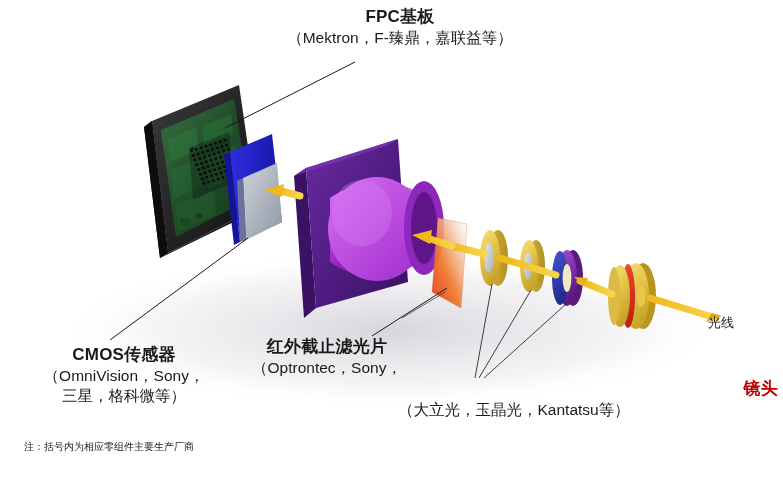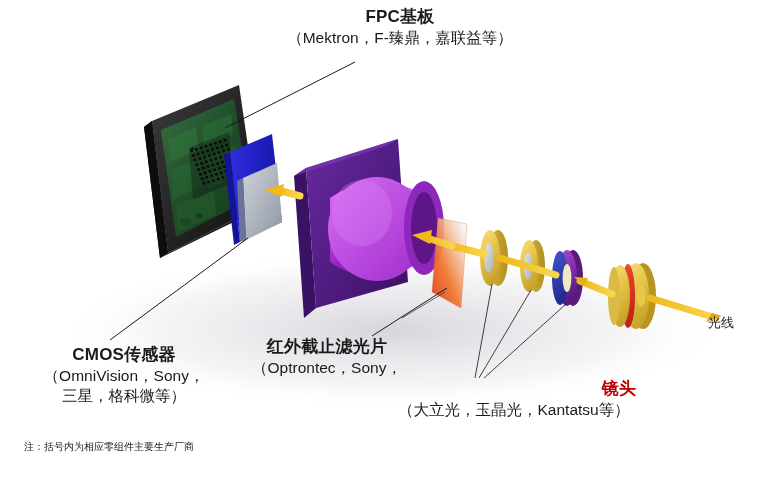--- a/index.html
+++ b/index.html
@@ -38,21 +38,21 @@
     font-weight: normal;
     font-size: 15.5px;
   }
   .lbl-red .lbl-title { color: #c00000; }
 
   
   #label-fpc      { left: 200px; top: 6px;  width: 400px; }
   #label-cmos     { left: 0px;   top: 344px; width: 248px; }
   #label-irfilter { left: 214px; top: 336px; width: 226px; }
   #label-lens     { left: 398px; top: 378px; width: 380px; text-align: left; }
-  #label-lens .lens-title-row { text-align: center; padding-left: 62px; }
+  #label-lens .lens-title-row { text-align: right; padding-left: 62px; }
   #label-lens .lens-sub-row   { text-align: left; padding-left: 0px; }
   #label-ray      { left: 708px; top: 315px; width: 70px; text-align: left; }
   #label-ray .lbl-sub { font-size: 13px; }
   #note {
     position: absolute;
     left: 24px;
     top: 440px;
     font-size: 10px;
     color: #1a1a1a;
     white-space: nowrap;

